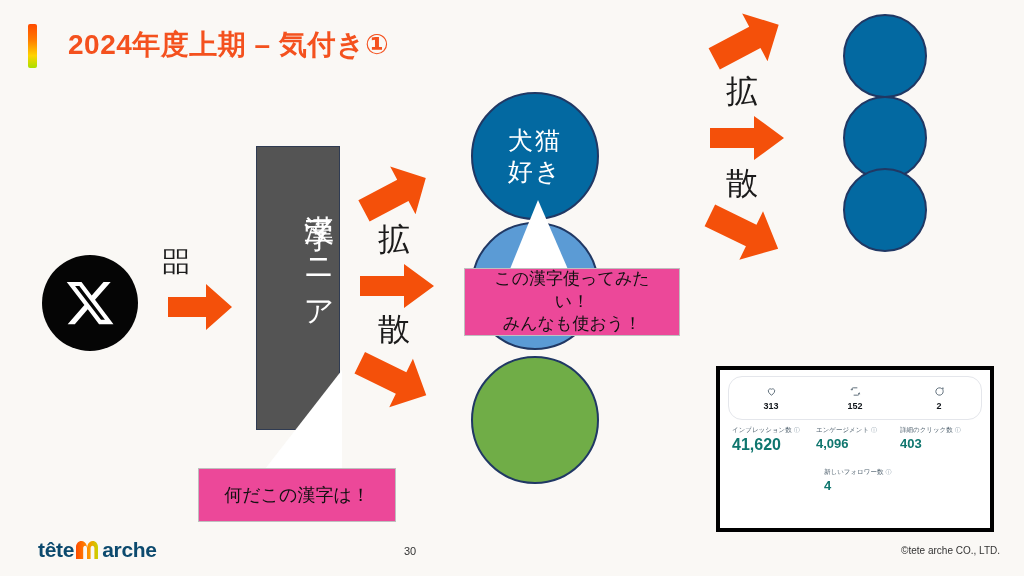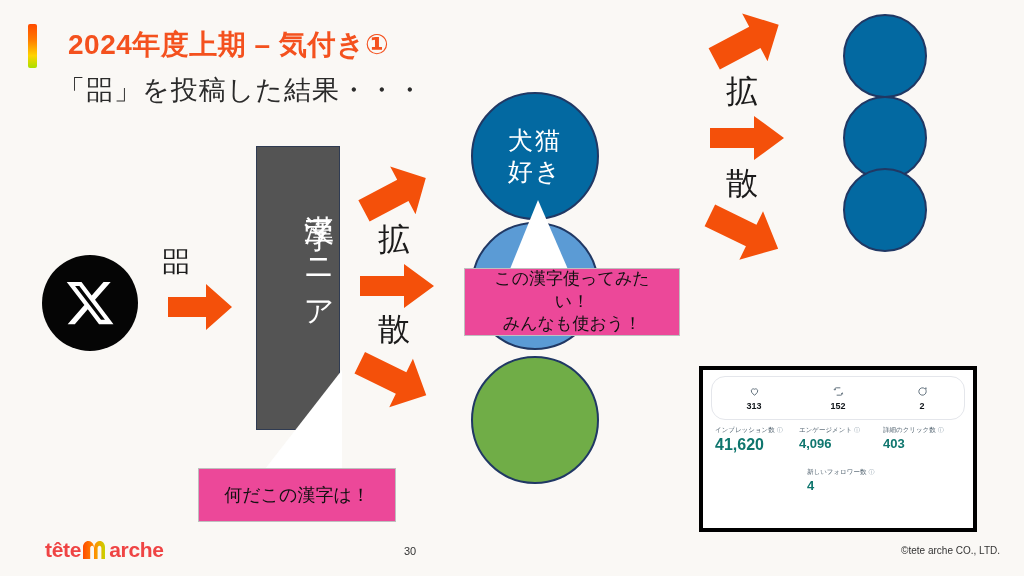--- a/index.html
+++ b/index.html
@@ -76,21 +76,21 @@
   .c-blue{background:#5b9bd5;}
   .c-green{background:#70ad47;}
   .circle-text{
     position:absolute;left:0;right:0;top:0;bottom:0;
     display:flex;flex-direction:column;align-items:center;justify-content:center;
     color:#ffffff;font-size:25px;line-height:1.25;letter-spacing:2px;
   }
 
   
   .analytics{
-    position:absolute;left:699px;top:366px;width:278px;height:166px;
+    position:absolute;left:716px;top:366px;width:278px;height:166px;
     background:#ffffff;border:4px solid #000000;box-sizing:border-box;
     font-family:"Liberation Sans","DejaVu Sans",sans-serif;
   }
   .an-top{
     position:absolute;left:8px;top:6px;right:8px;height:42px;
     border:1px solid #e4e6eb;border-radius:14px;
     display:flex;align-items:center;
   }
   .an-top .cell{flex:1;text-align:center;}
   .an-top .ico{display:block;color:#536471;height:13px;line-height:13px;font-size:12px;}
@@ -105,40 +105,39 @@
   .an-label{
     font-size:6.5px;color:#536471;line-height:1.35;
     display:flex;align-items:flex-start;gap:2px;
   }
   .an-label .info{font-size:6px;color:#8899a6;}
   .an-num{font-size:16px;font-weight:bold;color:#0f766e;margin-top:1px;}
   .an-num.small{font-size:13px;}
 
   
   .logo{
-    position:absolute;left:45px;top:538px;
-    font-size:21px;font-weight:bold;color:#ef4444;letter-spacing:-.3px;
+    position:absolute;left:38px;top:538px;
+    font-size:21px;font-weight:bold;color:#0c4a6e;letter-spacing:-.3px;
     display:flex;align-items:center;
   }
   .logo .crown{width:26px;height:20px;margin:0 1px;}
   .pagenum{
     position:absolute;left:404px;top:545px;font-size:11px;color:#333;
   }
   .copyright{
     position:absolute;right:24px;top:545px;font-size:10px;color:#333;
   }
 </style>
 </head>
 <body>
 
 <div class="slide">
 
   <div class="accent-bar"></div>
   <div class="title">2024年度上期 – 気付き①</div>
-  <div class="subtitle">「㗊」を投稿した結果・・・</div>
 
   <div class="x-logo">
     <svg viewBox="0 0 24 24" aria-hidden="true">
         <path fill="#ffffff" d="M18.244 2.25h3.308l-7.227 8.26 8.502 11.24H16.17l-5.214-6.817L4.99 21.75H1.68l7.73-8.835L1.254 2.25H8.08l4.713 6.231zm-1.161 17.52h1.833L7.084 4.126H5.117z"></path>
       </svg>
   </div>
 
   <div class="kanji-small">㗊</div>
 
   <div class="arrow" style="left:168px;top:284px;">

